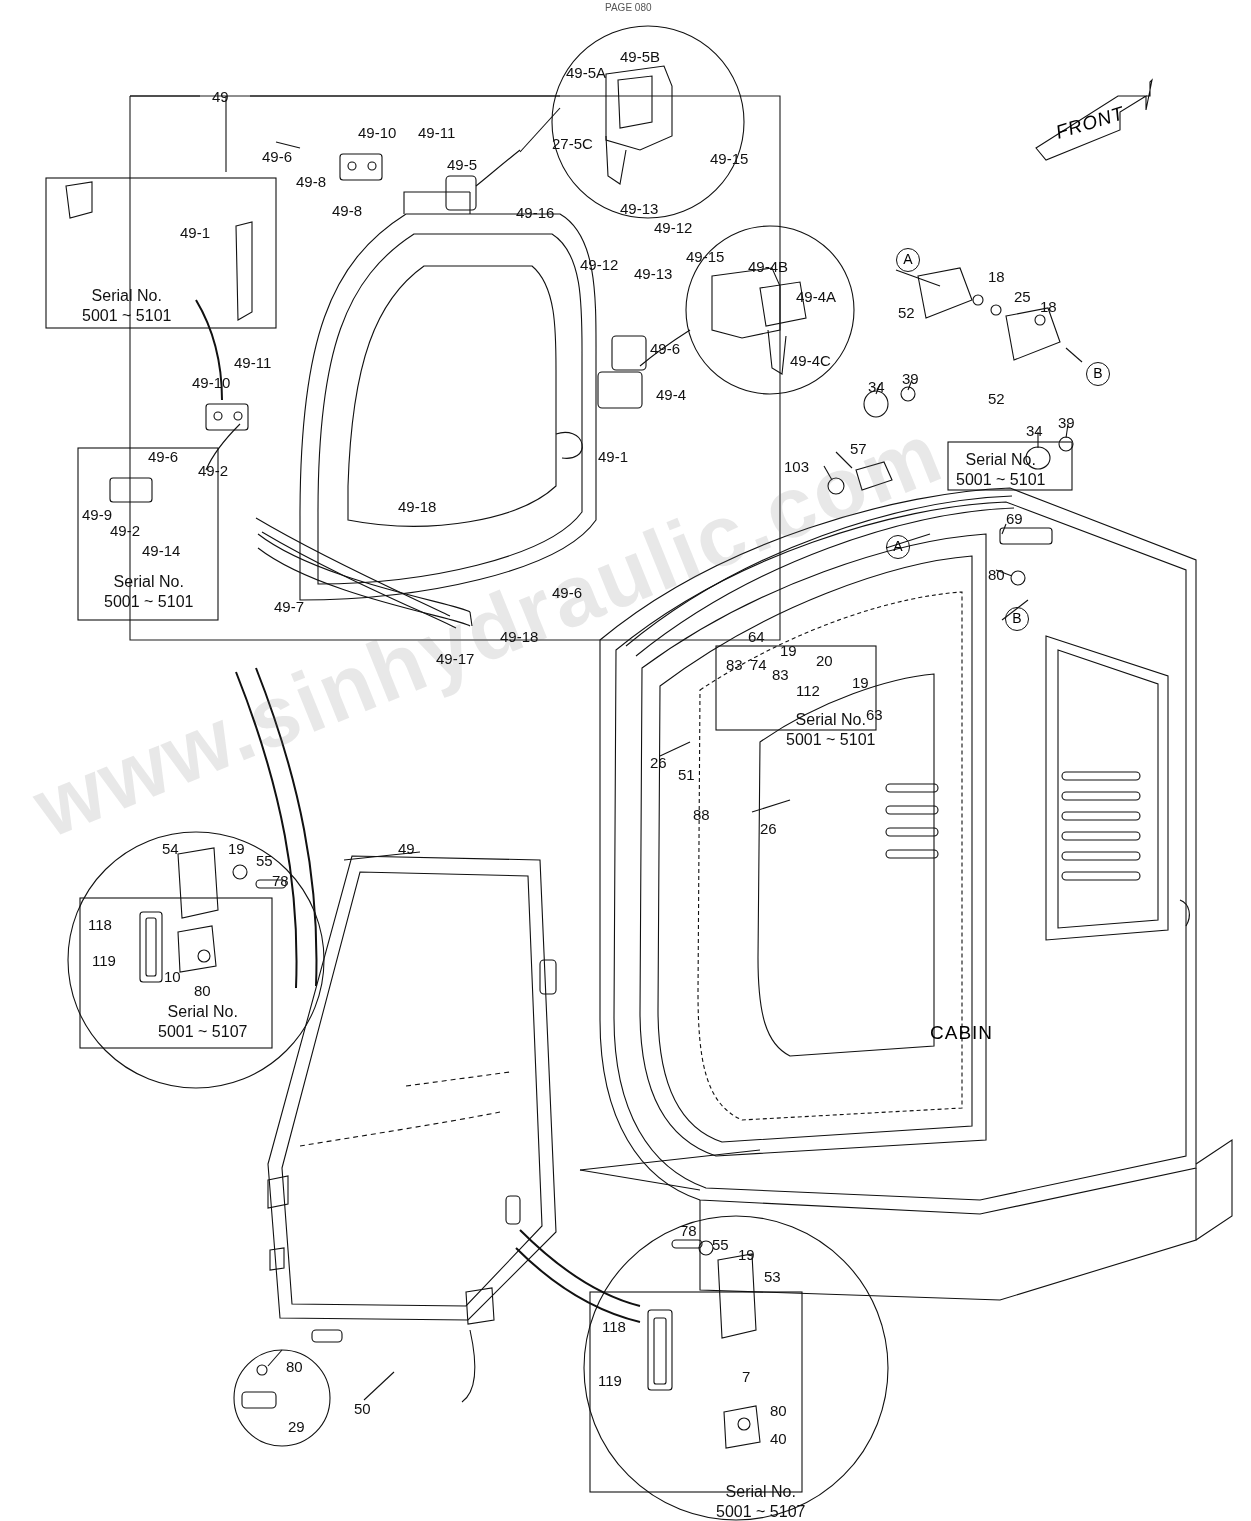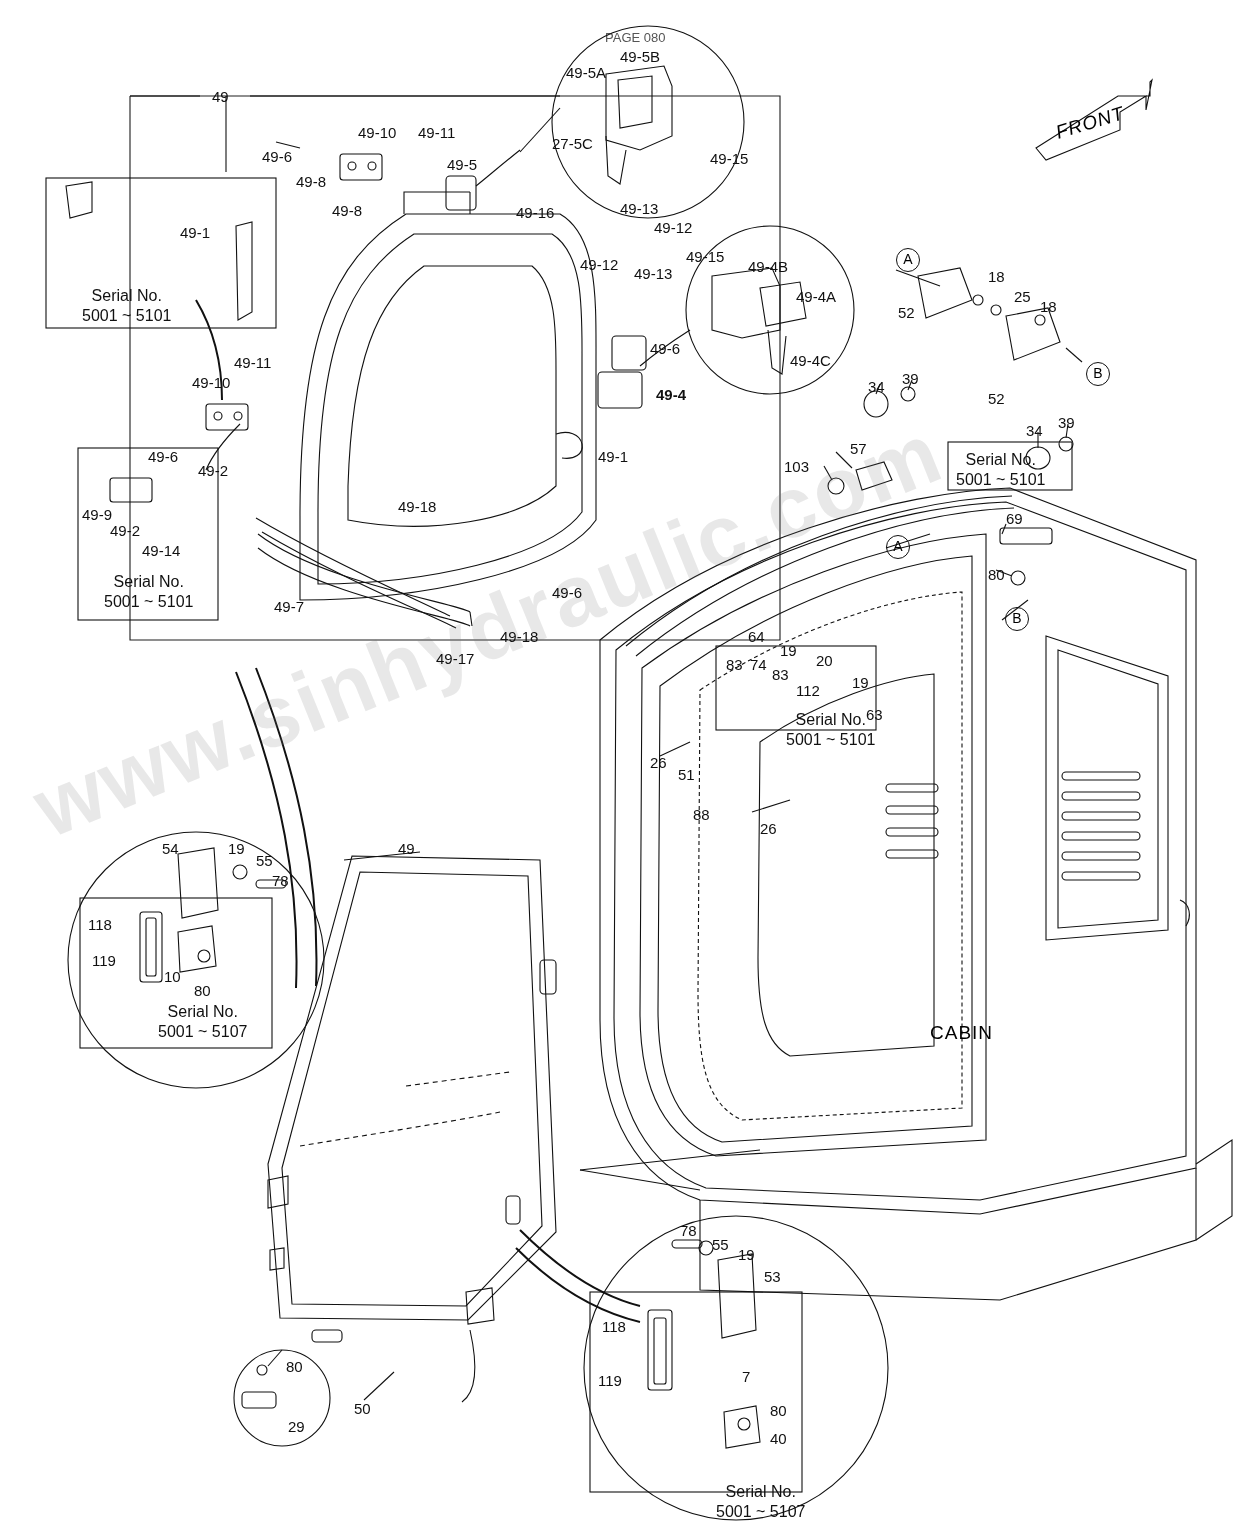--- a/index.html
+++ b/index.html
@@ -8,21 +8,21 @@
   .lbl{position:absolute;font-size:15px;color:#111;white-space:nowrap;font-family:"Liberation Sans", sans-serif;}
   .serial{position:absolute;font-size:16px;color:#111;text-align:center;line-height:1.25;white-space:nowrap;}
   .callout{position:absolute;border:1px solid #111;border-radius:50%;width:22px;height:22px;
            font-size:14px;text-align:center;line-height:21px;}
   .front-txt{position:absolute;left:1055px;top:112px;font-size:19px;font-style:italic;
              transform:rotate(-17deg);letter-spacing:1px;}
   .wm{position:absolute;left:60px;top:540px;width:1120px;height:430px;
       font-size:86px;font-weight:bold;color:rgba(120,120,120,.17);
       transform:rotate(-22deg);white-space:nowrap;letter-spacing:2px;pointer-events:none;}
   .cabin{position:absolute;left:930px;top:1022px;font-size:19px;letter-spacing:1px;}
-  .tiny-top{position:absolute;left:605px;top:2px;font-size:13px;color:#555;margin-top:28px;}
+  .tiny-top{position:absolute;left:605px;top:2px;font-size:10px;color:#555;}
   svg{position:absolute;left:0;top:0;}
   .ln{stroke:#111;fill:none;}
 </style>
 </head>
 <body>
 
 <div id="sheet">
 
   <div class="tiny-top">PAGE 080</div>
 
@@ -260,21 +260,21 @@
       <div class="lbl" style="left: 332px; top: 202px;">49-8</div>
       <div class="lbl" style="left: 516px; top: 204px;">49-16</div>
       <div class="lbl" style="left: 180px; top: 224px;">49-1</div>
       <div class="lbl" style="left: 580px; top: 256px;">49-12</div>
       <div class="lbl" style="left: 634px; top: 265px;">49-13</div>
       <div class="lbl" style="left: 686px; top: 248px;">49-15</div>
       <div class="lbl" style="left: 748px; top: 258px;">49-4B</div>
       <div class="lbl" style="left: 796px; top: 288px;">49-4A</div>
       <div class="lbl" style="left: 790px; top: 352px;">49-4C</div>
       <div class="lbl" style="left: 650px; top: 340px;">49-6</div>
-      <div class="lbl" style="left: 656px; top: 386px; font-weight: bold;">49-4</div>
+      <div class="lbl" style="left: 656px; top: 386px;">49-4</div>
       <div class="lbl" style="left: 234px; top: 354px;">49-11</div>
       <div class="lbl" style="left: 192px; top: 374px;">49-10</div>
       <div class="lbl" style="left: 148px; top: 448px;">49-6</div>
       <div class="lbl" style="left: 198px; top: 462px;">49-2</div>
       <div class="lbl" style="left: 82px; top: 506px;">49-9</div>
       <div class="lbl" style="left: 110px; top: 522px;">49-2</div>
       <div class="lbl" style="left: 142px; top: 542px;">49-14</div>
       <div class="lbl" style="left: 598px; top: 448px;">49-1</div>
       <div class="lbl" style="left: 398px; top: 498px;">49-18</div>
       <div class="lbl" style="left: 274px; top: 598px;">49-7</div>

